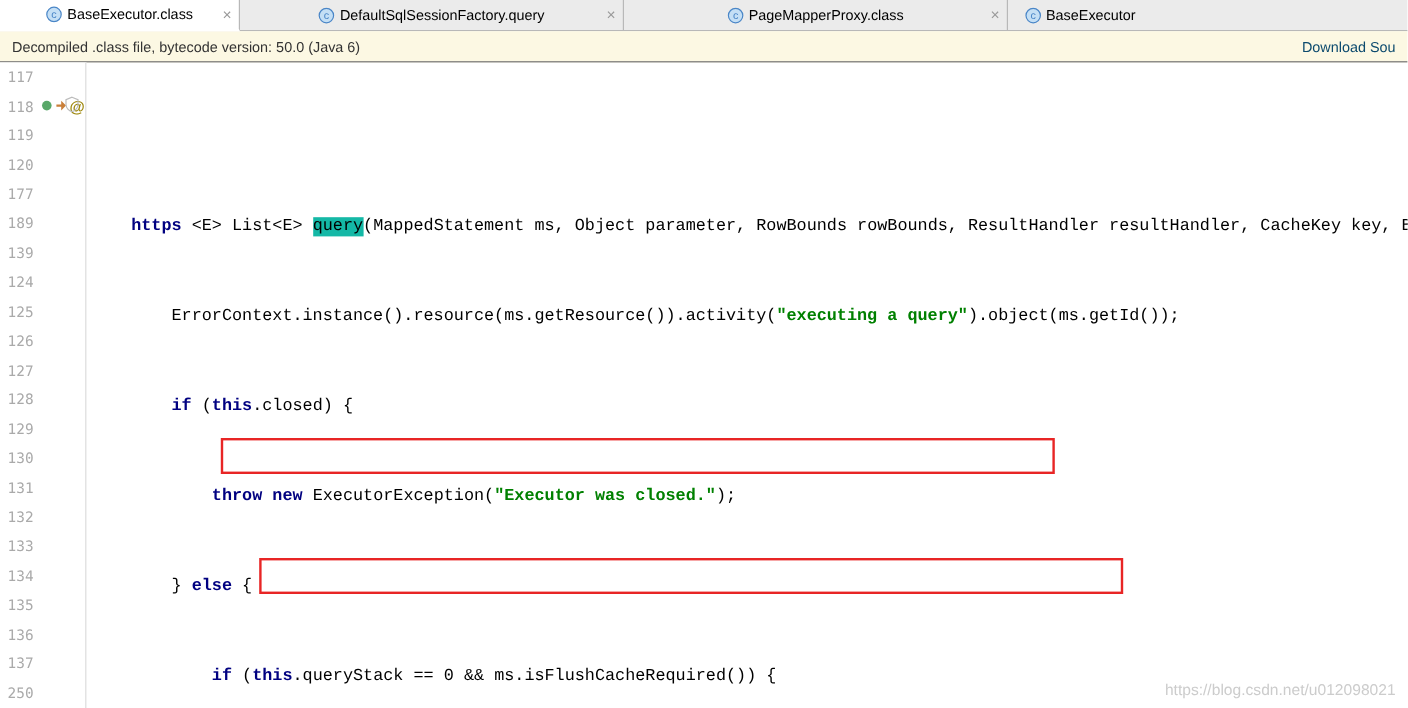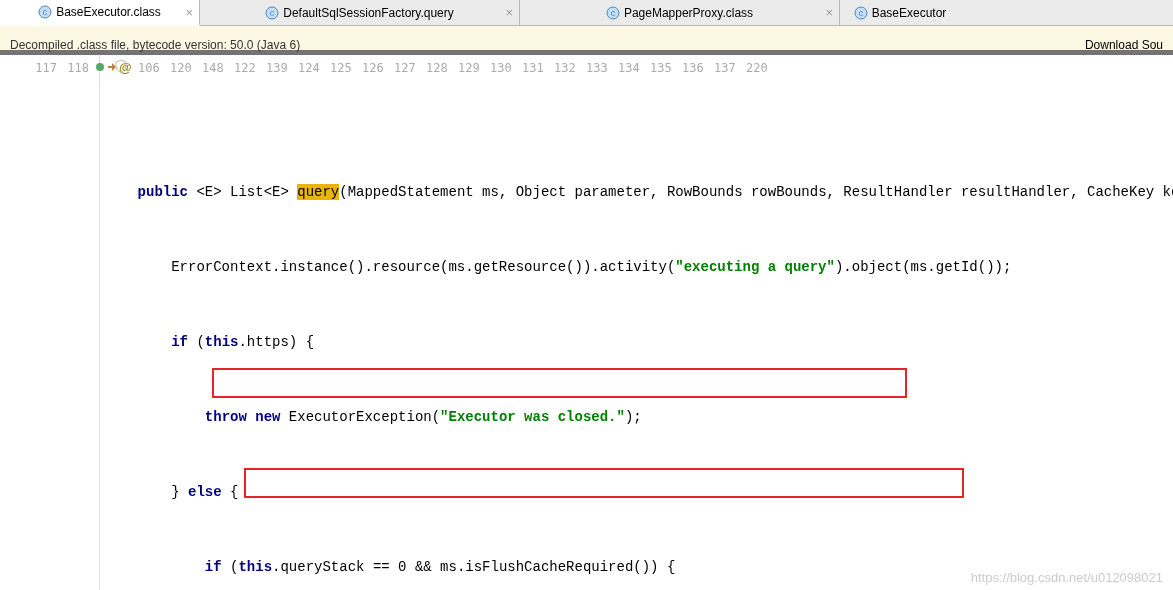--- a/index.html
+++ b/index.html
@@ -45,43 +45,43 @@
     .tab-icon svg { width: 14px; height: 14px; }
     .tab-close {
       position: absolute;
       right: 6px;
       color: #999;
       font-size: 13px;
       line-height: 1;
     }
     .info-bar {
       display: flex;
+      align-items: center;
       justify-content: space-between;
       height: 26px;
       background: #fcf8e3;
-      border-bottom: 5px solid #737373;
+      border-bottom: 1px solid #737373;
       padding: 12px 10px;
       font-size: 12px;
     }
     .info-text { color: #333; }
-    .download-link { color: #000000; cursor: pointer; }
+    .download-link { color: #0c4a6e; cursor: pointer; }
     .editor-area {
       display: flex;
       height: calc(100% - 52px);
       position: relative;
     }
     .gutter {
       width: 100px;
       background: #fff;
       border-right: 1px solid #ddd;
       display: flex;
-      flex-direction: row;
+      flex-direction: column;
       padding-top: 0;
       position: relative;
-      padding-left: 29px;
     }
     .line-row {
       display: flex;
       align-items: center;
       height: 25px;
       position: relative;
     }
     .line-num {
       width: 32px;
       text-align: right;
@@ -109,21 +109,21 @@
       position: relative;
       padding-left: 4px;
     }
     .code-line {
       height: 25px;
       position: relative;
     }
     .kw { color: #000080; font-weight: bold; }
     .str { color: #008000; font-weight: bold; }
     .highlight-bg {
-      background: #eab308;
+      background: #14b8a6;
     }
     .red-box {
       position: absolute;
       border: 2px solid #e82525;
       pointer-events: none;
       z-index: 10;
     }
     .watermark {
       position: absolute;
       bottom: 8px;
@@ -201,30 +201,30 @@
         <span><svg width="10" height="10" viewBox="0 0 10 10">
               <path d="M5 1 L9 5 L5 9 L5 6 L1 6 L1 4 L5 4 Z" fill="#c97f3a"></path>
             </svg></span>
         <span class="at-sign">@</span>
       </span>
       <span class="gutter-shield"><svg width="14" height="14" viewBox="0 0 14 14">
             <path d="M7 1 L12 3 L12 7 C12 10 9.5 12.5 7 13 C4.5 12.5 2 10 2 7 L2 3 Z" fill="none" stroke="#bbb" stroke-width="1"></path>
           </svg></span>
     </div>
     <div class="line-row">
-        <span class="line-num">106</span>
+        <span class="line-num">119</span>
       </div>
     <div class="line-row">
         <span class="line-num">120</span>
       </div>
     <div class="line-row">
-        <span class="line-num">148</span>
-      </div>
-    <div class="line-row">
-        <span class="line-num">122</span>
+        <span class="line-num">177</span>
+      </div>
+    <div class="line-row">
+        <span class="line-num">189</span>
       </div>
     <div class="line-row">
         <span class="line-num">139</span>
       </div>
     <div class="line-row">
         <span class="line-num">124</span>
       </div>
     <div class="line-row">
         <span class="line-num">125</span>
       </div>
@@ -258,29 +258,29 @@
     <div class="line-row">
         <span class="line-num">135</span>
       </div>
     <div class="line-row">
         <span class="line-num">136</span>
       </div>
     <div class="line-row">
         <span class="line-num">137</span>
       </div>
     <div class="line-row">
-        <span class="line-num">220</span>
+        <span class="line-num">250</span>
       </div>
   </div>
 
   <div class="code">
     <div class="code-line"><span></span></div>
-    <div class="code-line"><span>    </span><span class="kw">public</span><span> &lt;E&gt; List&lt;E&gt; </span><span class="highlight-bg">query</span><span>(MappedStatement ms, Object parameter, RowBounds rowBounds, ResultHandler resultHandler, CacheKey key, Bou</span></div>
+    <div class="code-line"><span>    </span><span class="kw">https</span><span> &lt;E&gt; List&lt;E&gt; </span><span class="highlight-bg">query</span><span>(MappedStatement ms, Object parameter, RowBounds rowBounds, ResultHandler resultHandler, CacheKey key, Bou</span></div>
     <div class="code-line"><span>        ErrorContext.instance().resource(ms.getResource()).activity(</span><span class="str">"executing a query"</span><span>).object(ms.getId());</span></div>
-    <div class="code-line"><span>        </span><span class="kw">if</span><span> (</span><span class="kw">this</span><span>.https) {</span></div>
+    <div class="code-line"><span>        </span><span class="kw">if</span><span> (</span><span class="kw">this</span><span>.closed) {</span></div>
     <div class="code-line"><span>            </span><span class="kw">throw new</span><span> ExecutorException(</span><span class="str">"Executor was closed."</span><span>);</span></div>
     <div class="code-line"><span>        } </span><span class="kw">else</span><span> {</span></div>
     <div class="code-line"><span>            </span><span class="kw">if</span><span> (</span><span class="kw">this</span><span>.queryStack == 0 &amp;&amp; ms.isFlushCacheRequired()) {</span></div>
     
     
     
     
     
     
     

